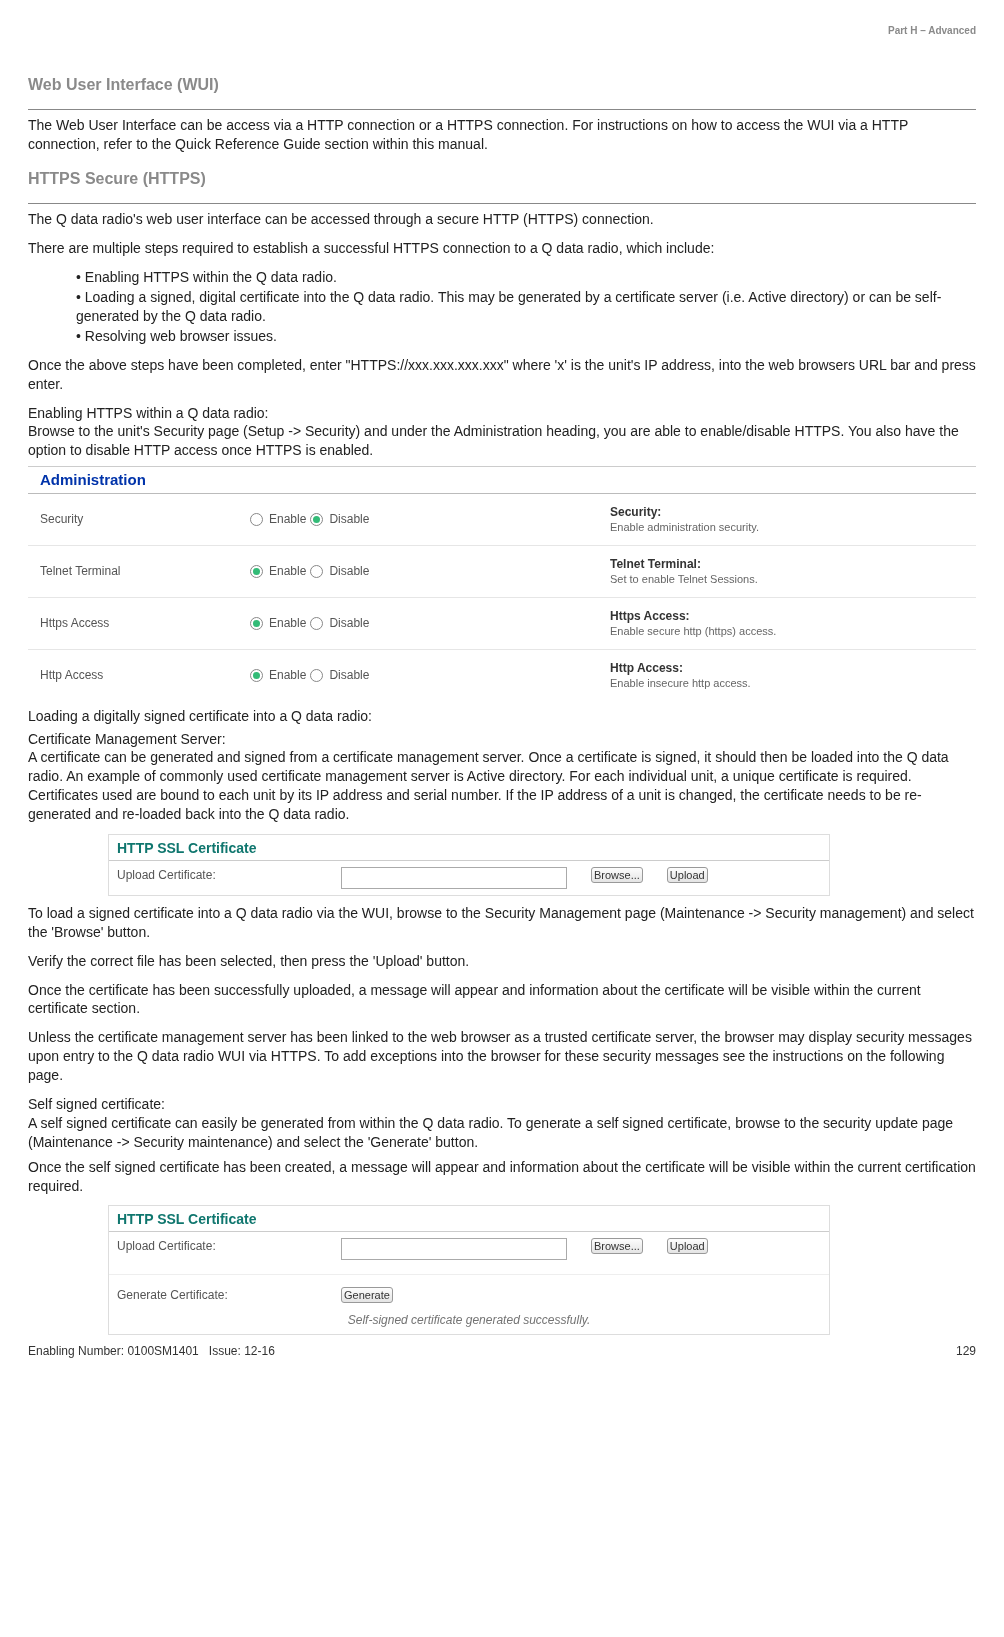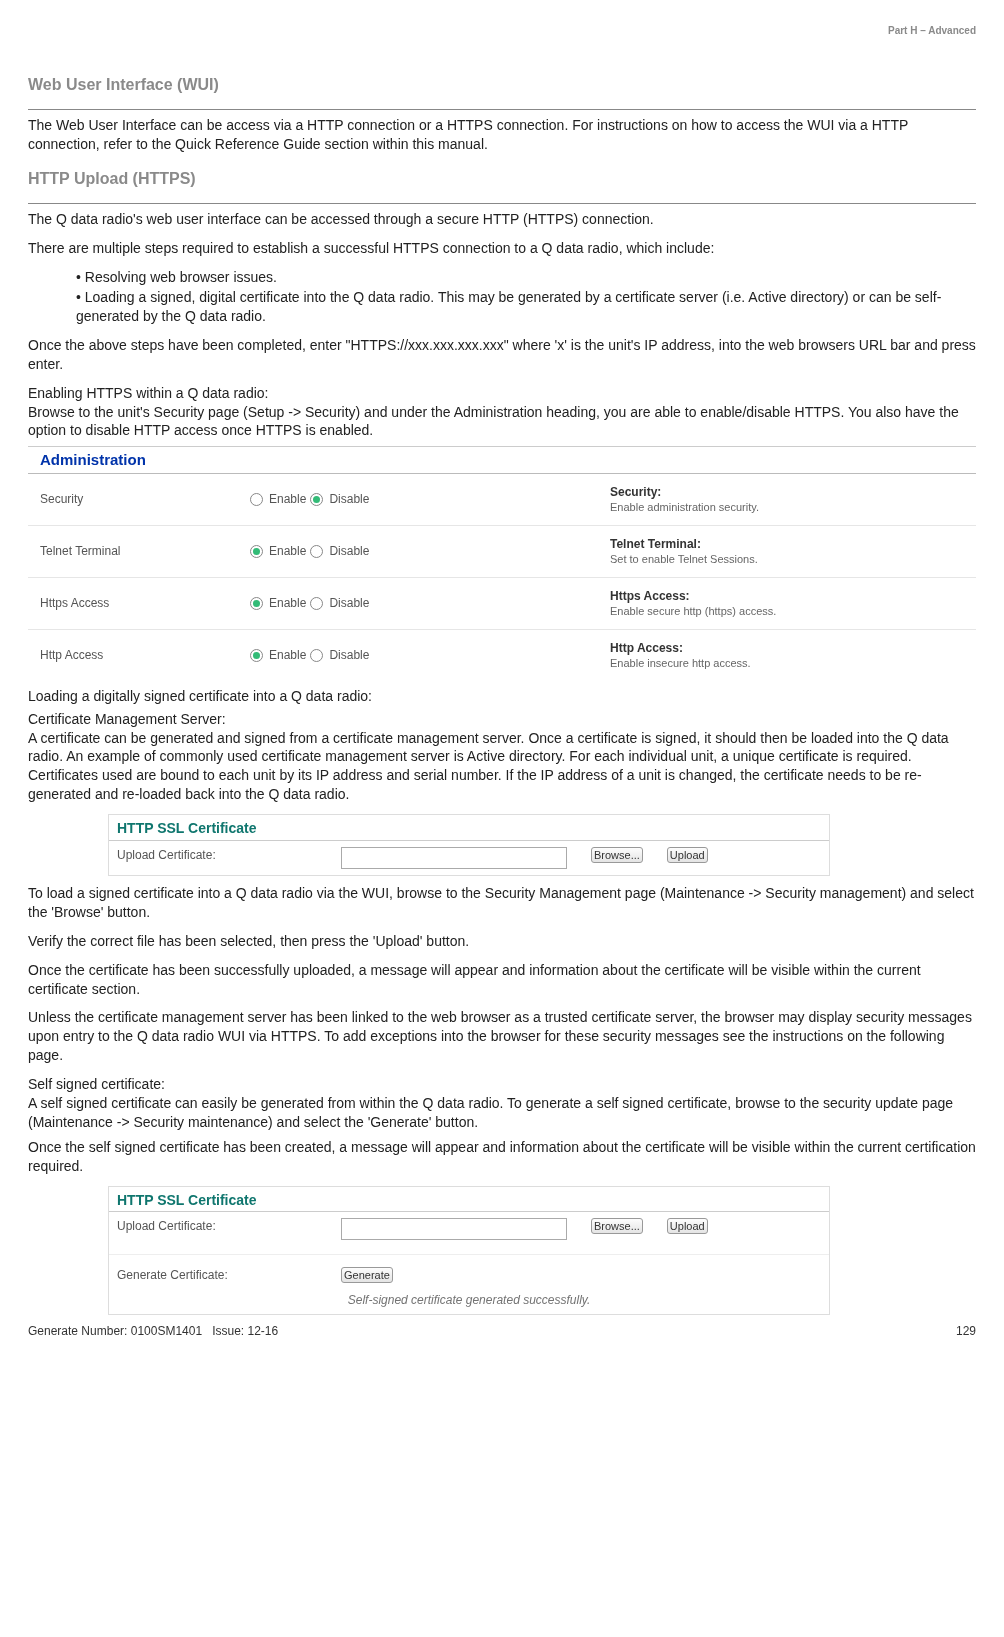--- a/index.html
+++ b/index.html
@@ -91,26 +91,27 @@
   }
 </style>
 </head>
 <body>
 
 <div class="part-header">Part H – Advanced</div>
 
 <div class="section-title">Web User Interface (WUI)</div>
 <p>The Web User Interface can be access via a HTTP connection or a HTTPS connection. For instructions on how to access the WUI via a HTTP connection, refer to the Quick Reference Guide section within this manual.</p>
 
-<div class="section-title">HTTP Upload (HTTPS)</div>
+<div class="section-title">HTTPS Secure (HTTPS)</div>
 <p>The Q data radio's web user interface can be accessed through a secure HTTP (HTTPS) connection.</p>
 <p>There are multiple steps required to establish a successful HTTPS connection to a Q data radio, which include:</p>
 <div class="bullets">
+  <div>Enabling HTTPS within the Q data radio.</div>
+  <div>Loading a signed, digital certificate into the Q data radio. This may be generated by a certificate server (i.e. Active directory) or can be self-generated by the Q data radio.</div>
   <div>Resolving web browser issues.</div>
-  <div>Loading a signed, digital certificate into the Q data radio. This may be generated by a certificate server (i.e. Active directory) or can be self-generated by the Q data radio.</div>
 </div>
 <p>Once the above steps have been completed, enter "HTTPS://xxx.xxx.xxx.xxx" where 'x' is the unit's IP address, into the web browsers URL bar and press enter.</p>
 
 <p style="margin-bottom:2px;"><span class="bold">Enabling HTTPS within a Q data radio:</span><br>
 <span>Browse to the unit's Security page (Setup -&gt; Security) and under the Administration heading, you are able to enable/disable HTTPS. You also have the option to disable HTTP access once HTTPS is enabled.</span></p>
 
 <div class="admin-shot">
   <div class="admin-title">Administration</div>
 
   <div class="admin-row">
@@ -191,15 +192,15 @@
     <button class="ssl-btn">Upload</button>
   </div>
   <div class="ssl-row">
     <div class="lbl">Generate Certificate:</div>
     <button class="ssl-btn">Generate</button>
   </div>
   <div class="status-msg">Self-signed certificate generated successfully.</div>
 </div>
 
 <div class="footer">
-  <span><span>Generate Number: 0100SM1401</span>&nbsp;&nbsp;&nbsp;<span>Issue: 12-16</span></span>
+  <span><span>Enabling Number: 0100SM1401</span>&nbsp;&nbsp;&nbsp;<span>Issue: 12-16</span></span>
   <span>129</span>
 </div>
 
 </body></html>

